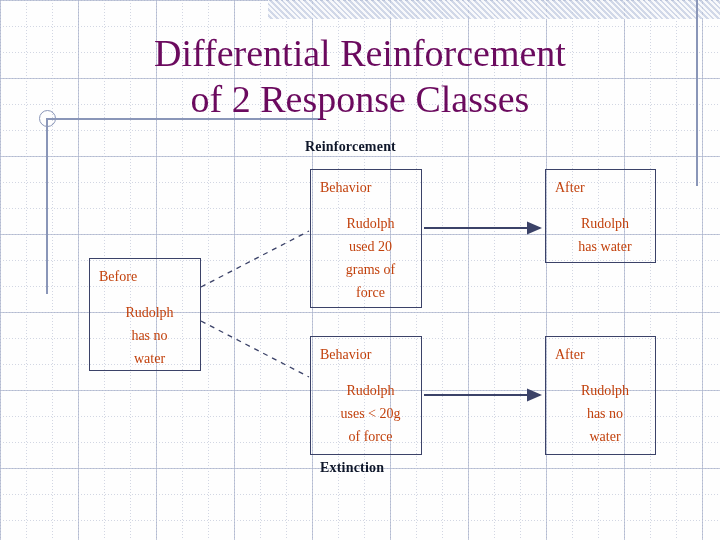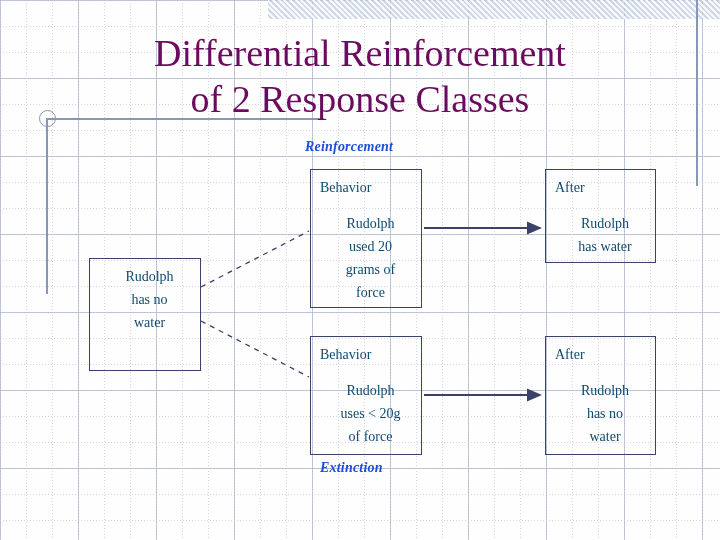--- a/index.html
+++ b/index.html
@@ -123,35 +123,34 @@
     line-height: 46px;
     font-family: Liberation Serif, serif;
     letter-spacing: 0px;
     white-space: pre-line;
   }
 
   
   .caption {
     position: absolute;
     font-weight: bold;
-    color: #1d4ed8;
+    color: #0f172a;
     font-size: 14px;
     letter-spacing: 0.2px;
     font-family: "Liberation Serif", "DejaVu Serif", serif;
-    font-style: italic;
   }
   #caption-reinforcement { left: 305px; top: 139px; }
   #caption-extinction    { left: 320px; top: 460px; }
 
   
   .box {
     position: absolute;
     border: 1px solid #3b4268;
     box-sizing: border-box;
-    color: #0c4a6e;
+    color: #c2410c;
     font-size: 14px;
     line-height: 23px;
     padding: 6px 0 0 9px;
     background: transparent;
     font-family: "Liberation Serif", "DejaVu Serif", serif;
   }
   .box .hdr { display: block; margin-bottom: 13px; }
   .box .bdy { display: block; white-space: pre-line; text-align: center; }
 
   #box-before      { left: 89px;  top: 258px; width: 112px; height: 113px; }
@@ -198,20 +197,21 @@
     <line x1="201" y1="287" x2="309" y2="231" stroke="#3b4268" stroke-width="1.3" stroke-dasharray="5,5"></line>
 
     <line x1="201" y1="321" x2="309" y2="377" stroke="#3b4268" stroke-width="1.3" stroke-dasharray="5,5"></line>
 
     <line x1="424" y1="228" x2="540" y2="228" stroke="#3b4268" stroke-width="2.2" marker-end="url(#arrowhead)"></line>
 
     <line x1="424" y1="395" x2="540" y2="395" stroke="#3b4268" stroke-width="2.2" marker-end="url(#arrowhead)"></line>
   </svg>
 
   <div class="box" id="box-before">
+    <span class="hdr">Before</span>
     <span class="bdy">Rudolph
 has no
 water</span>
   </div>
 
   <div class="box" id="box-behavior-1">
     <span class="hdr">Behavior</span>
     <span class="bdy">Rudolph
 used 20
 grams of

